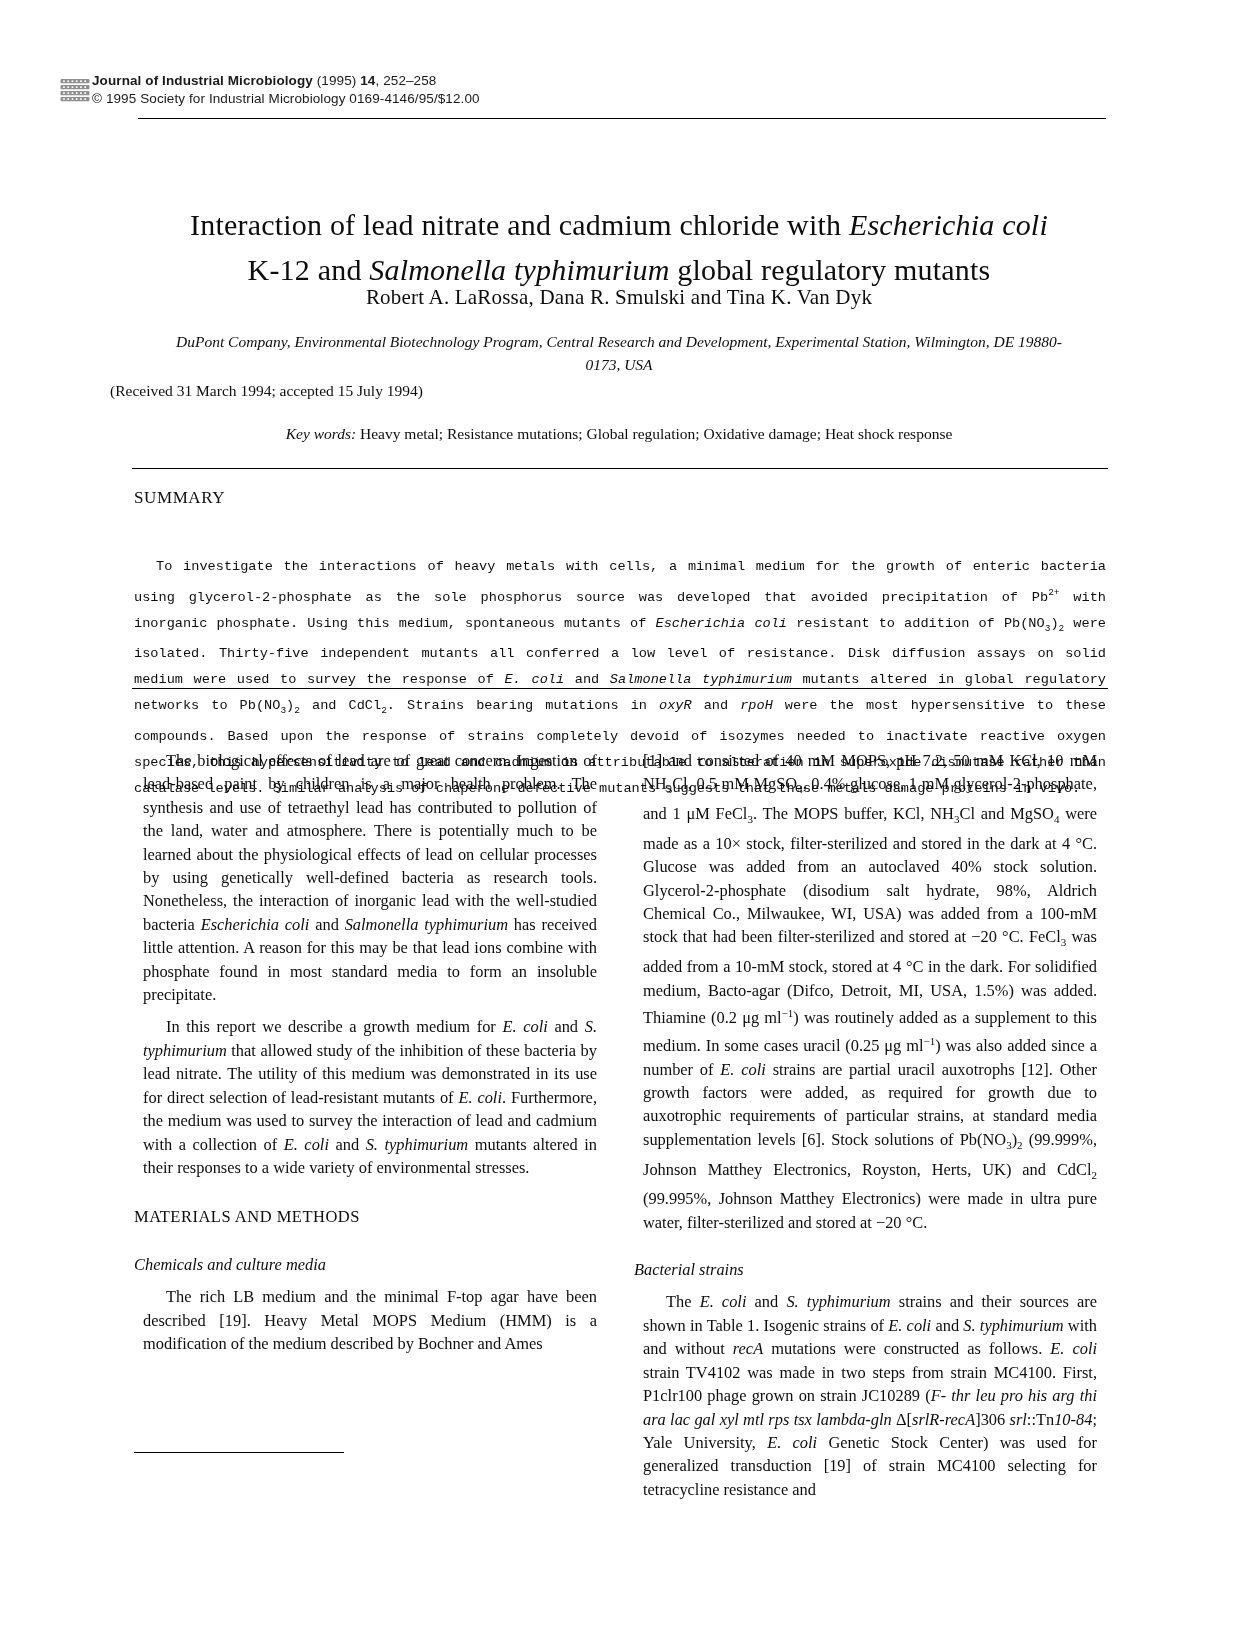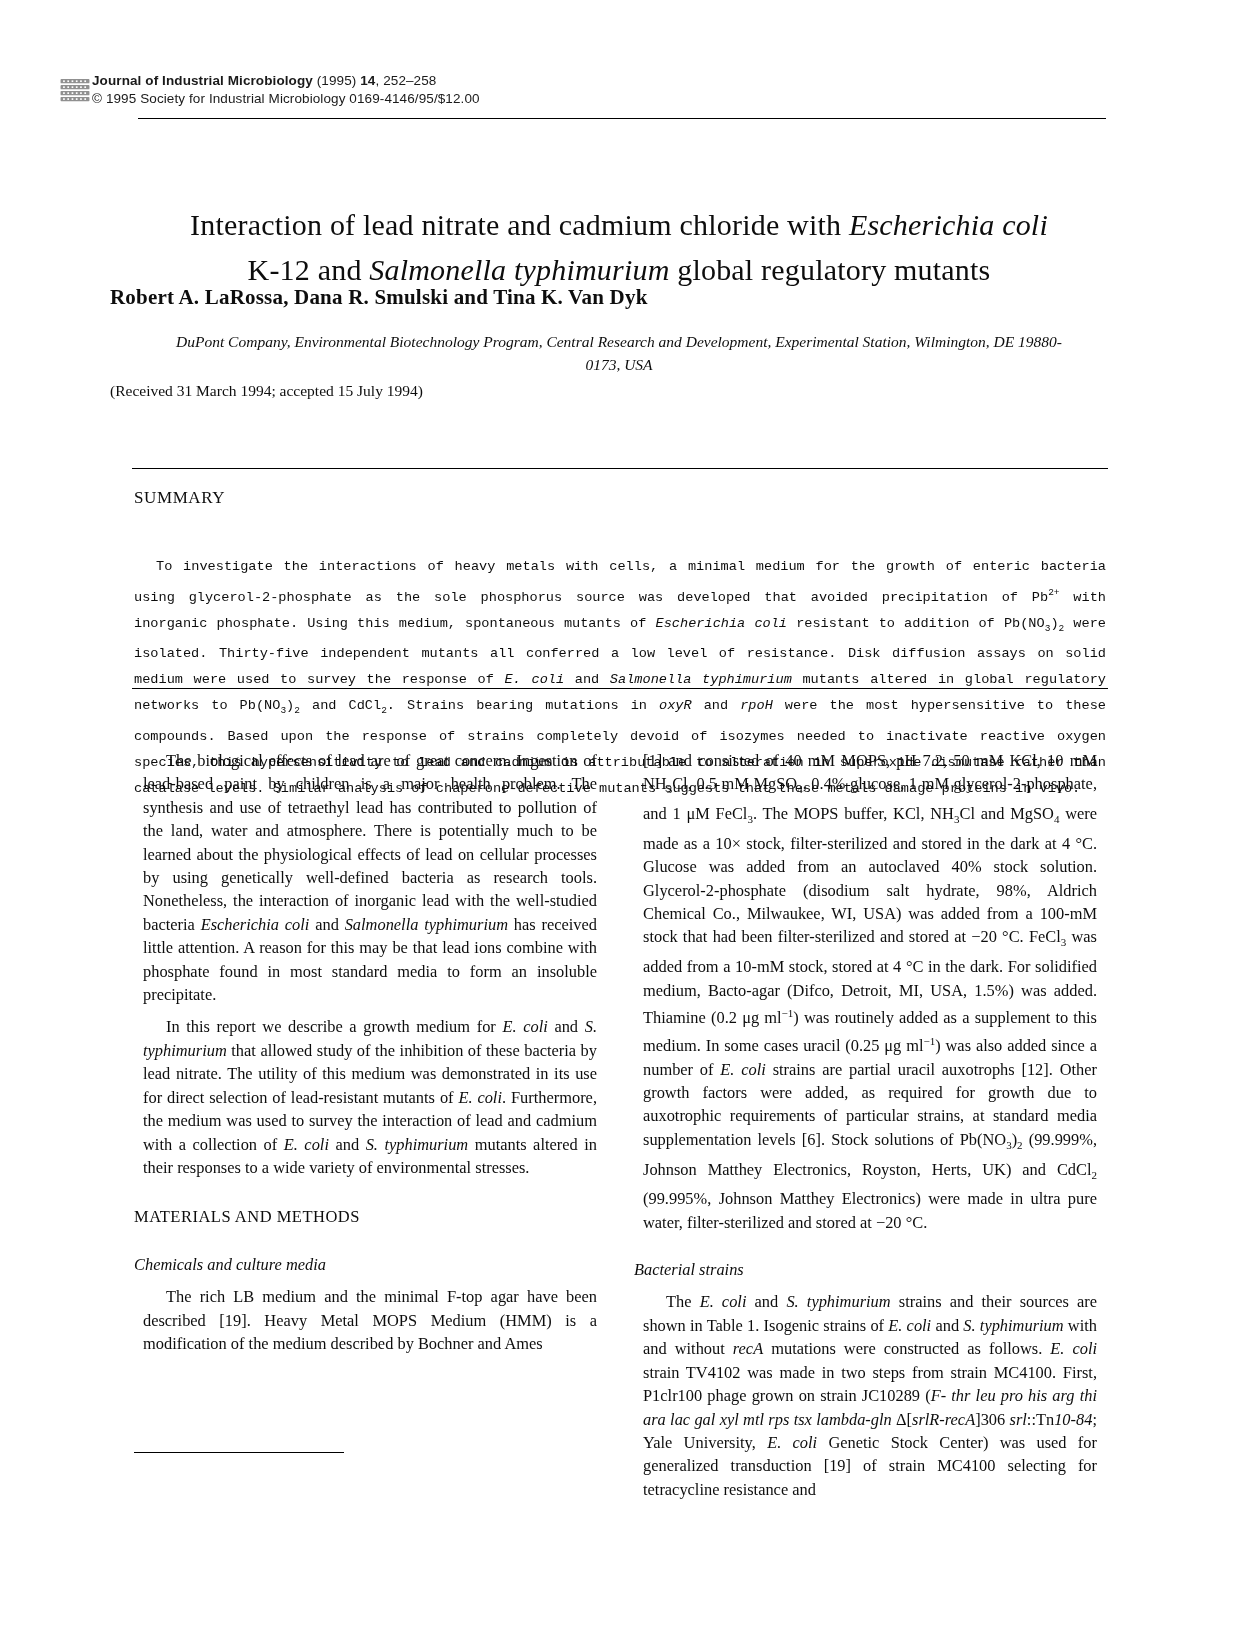--- a/index.html
+++ b/index.html
@@ -69,23 +69,23 @@
     font-weight: normal;
     letter-spacing: 0.2px;
   }
   .title .it { font-style: italic; }
 
   .authors {
     position: absolute;
     top: 285px;
     left: 110px;
     width: 1018px;
+    text-align: center;
     font-size: 21px;
     letter-spacing: 0.2px;
-    font-weight: bold;
   }
   .affil {
     position: absolute;
     top: 330px;
     left: 160px;
     width: 918px;
     text-align: center;
     font-size: 15.5px;
     font-style: italic;
     line-height: 23px;
@@ -248,20 +248,23 @@
   <div class="jh-rule"></div>
 
   <h1 class="title">
     <span>Interaction of lead nitrate and cadmium chloride with </span><span class="it">Escherichia coli</span><br>
     <span>K-12 and </span><span class="it">Salmonella typhimurium</span><span> global regulatory mutants</span>
   </h1>
 
   <div class="authors">Robert A. LaRossa, Dana R. Smulski and Tina K. Van Dyk</div>
   <div class="affil">DuPont Company, Environmental Biotechnology Program, Central Research and Development, Experimental Station, Wilmington, DE 19880-0173, USA</div>
   <div class="received">(Received 31 March 1994; accepted 15 July 1994)</div>
+  <div class="keywords">
+    <span class="it">Key words:</span><span> Heavy metal; Resistance mutations; Global regulation; Oxidative damage; Heat shock response</span>
+  </div>
 
   <div class="rule-2"></div>
 
   <div class="summary-head">SUMMARY</div>
   <div class="summary-body"><span>To investigate the interactions of heavy metals with cells, a minimal medium for the growth of enteric bacteria using glycerol-2-phosphate as the sole phosphorus source was developed that avoided precipitation of Pb</span><sup>2+</sup><span> with inorganic phosphate. Using this medium, spontaneous mutants of </span><span class="it">Escherichia coli</span><span> resistant to addition of Pb(NO</span><sub>3</sub><span>)</span><sub>2</sub><span> were isolated. Thirty-five independent mutants all conferred a low level of resistance. Disk diffusion assays on solid medium were used to survey the response of </span><span class="it">E. coli</span><span> and </span><span class="it">Salmonella typhimurium</span><span> mutants altered in global regulatory networks to Pb(NO</span><sub>3</sub><span>)</span><sub>2</sub><span> and CdCl</span><sub>2</sub><span>. Strains bearing mutations in </span><span class="it">oxyR</span><span> and </span><span class="it">rpoH</span><span> were the most hypersensitive to these compounds. Based upon the response of strains completely devoid of isozymes needed to inactivate reactive oxygen species, this hypersensitivity to lead and cadmium is attributable to alteration in superoxide dismutase rather than catalase levels. Similar analysis of chaperone-defective mutants suggests that these metals damage proteins in vivo.</span></div>
 
   <div class="rule-3"></div>
 
   <div class="col col-left">
     <p class="body"><span>The biological effects of lead are of great concern. Ingestion of lead-based paint by children is a major health problem. The synthesis and use of tetraethyl lead has contributed to pollution of the land, water and atmosphere. There is potentially much to be learned about the physiological effects of lead on cellular processes by using genetically well-defined bacteria as research tools. Nonetheless, the interaction of inorganic lead with the well-studied bacteria </span><span class="it">Escherichia coli</span><span> and </span><span class="it">Salmonella typhimurium</span><span> has received little attention. A reason for this may be that lead ions combine with phosphate found in most standard media to form an insoluble precipitate.</span></p>

